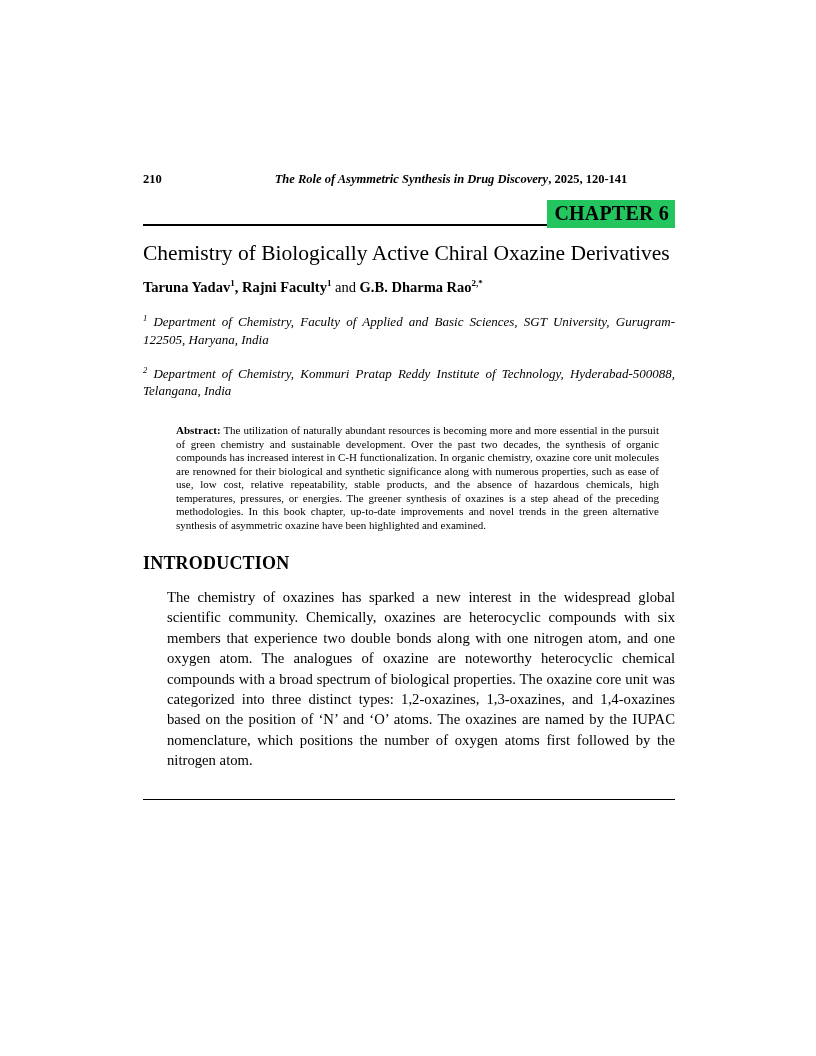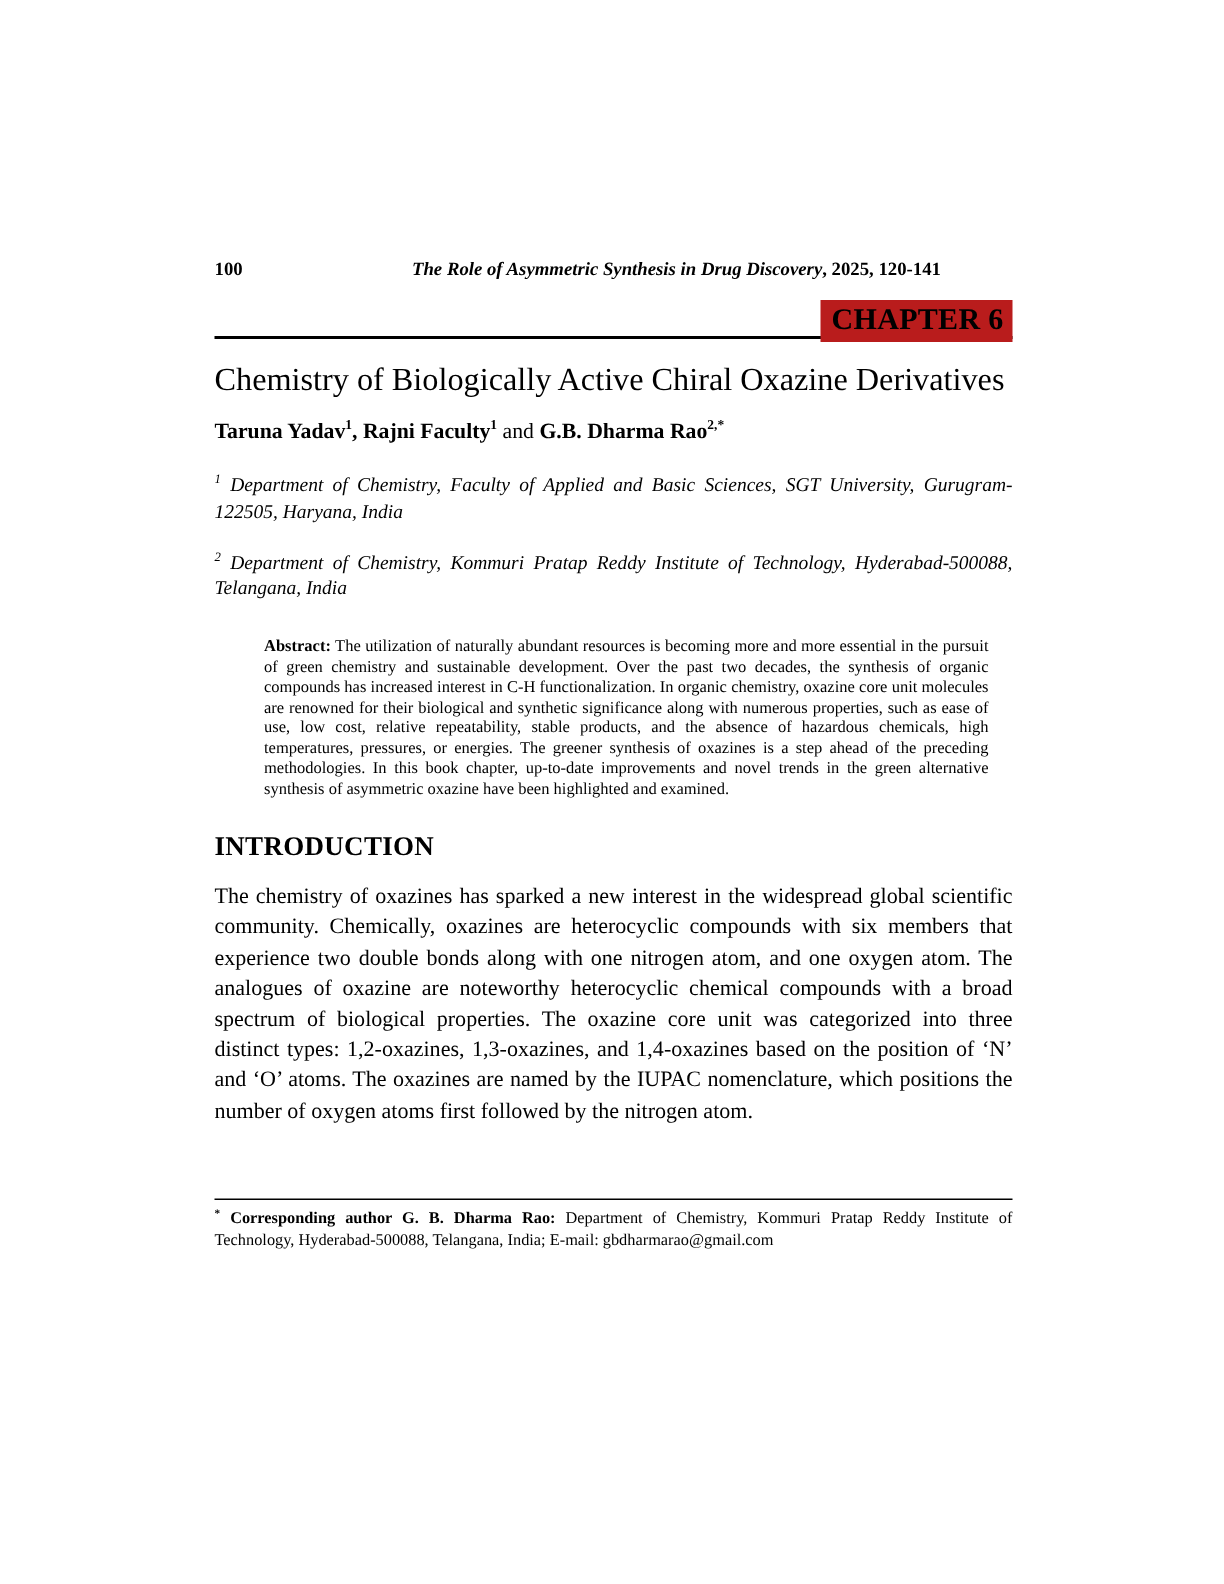--- a/index.html
+++ b/index.html
@@ -97,20 +97,21 @@
     font-weight: bold;
     letter-spacing: 0.2px;
   }
 
   
   .body-para {
     margin-top: 13px;
     font-size: 14.7px;
     line-height: 1.385;
     text-align: justify;
+    margin-left: 24px;
   }
 
   
   .footnote-block {
     position: absolute;
     left: 143px;
     top: 799px;
     width: 532px;
   }
   .footnote-rule { border-top: 1.6px solid #000; }
@@ -131,26 +132,26 @@
     line-height: 1.5;
   }
 </style>
 </head>
 <body>
 
 <div class="page">
   <div class="content">
 
     <div class="running-head">
-      <span class="pagenum">100</span>
+      <span class="pagenum">210</span>
       <span class="rh-title"><span class="rh-italic">The Role of Asymmetric Synthesis in Drug Discovery</span><span>, 2025, 120-141</span></span>
     </div>
 
     <div class="chapter-row">
-      <span class="chapter-badge" id="chapter-badge" style="background: #b91c1c;">CHAPTER 6</span>
+      <span class="chapter-badge" id="chapter-badge" style="background: #22c55e;">CHAPTER 6</span>
     </div>
 
     <h1 class="chapter-title">Chemistry of Biologically Active Chiral Oxazine Derivatives</h1>
 
     <p class="authors"><span class="b">Taruna Yadav</span><sup>1</sup><span class="b">, </span><span class="b">Rajni Faculty</span><sup>1</sup><span> and </span><span class="b">G.B. Dharma Rao</span><sup>2,*</sup></p>
 
     <div class="affiliations">
       <p class="affiliation"><sup>1</sup><span> Department of Chemistry, Faculty of Applied and Basic Sciences, SGT University, Gurugram-122505, Haryana, India</span></p>
       <p class="affiliation"><sup>2</sup><span> Department of Chemistry, Kommuri Pratap Reddy Institute of Technology, Hyderabad-500088, Telangana, India</span></p>
     </div>
@@ -159,15 +160,14 @@
 
 
     <h2 class="section-heading">INTRODUCTION</h2>
 
     <p class="body-para">The chemistry of oxazines has sparked a new interest in the widespread global scientific community. Chemically, oxazines are heterocyclic compounds with six members that experience two double bonds along with one nitrogen atom, and one oxygen atom. The analogues of oxazine are noteworthy heterocyclic chemical compounds with a broad spectrum of biological properties. The oxazine core unit was categorized into three distinct types: 1,2-oxazines, 1,3-oxazines, and 1,4-oxazines based on the position of ‘N’ and ‘O’ atoms. The oxazines are named by the IUPAC nomenclature, which positions the number of oxygen atoms first followed by the nitrogen atom.</p>
 
   </div>
 
   <div class="footnote-block">
     <div class="footnote-rule"></div>
-    <p class="footnote-text"><sup class="b">*</sup><span class="b"> Corresponding author G. B. Dharma Rao:</span><span> Department of Chemistry, Kommuri Pratap Reddy Institute of Technology, Hyderabad-500088, Telangana, India; E-mail: gbdharmarao@gmail.com</span></p>
   </div>
 </div>
 
 </body></html>

